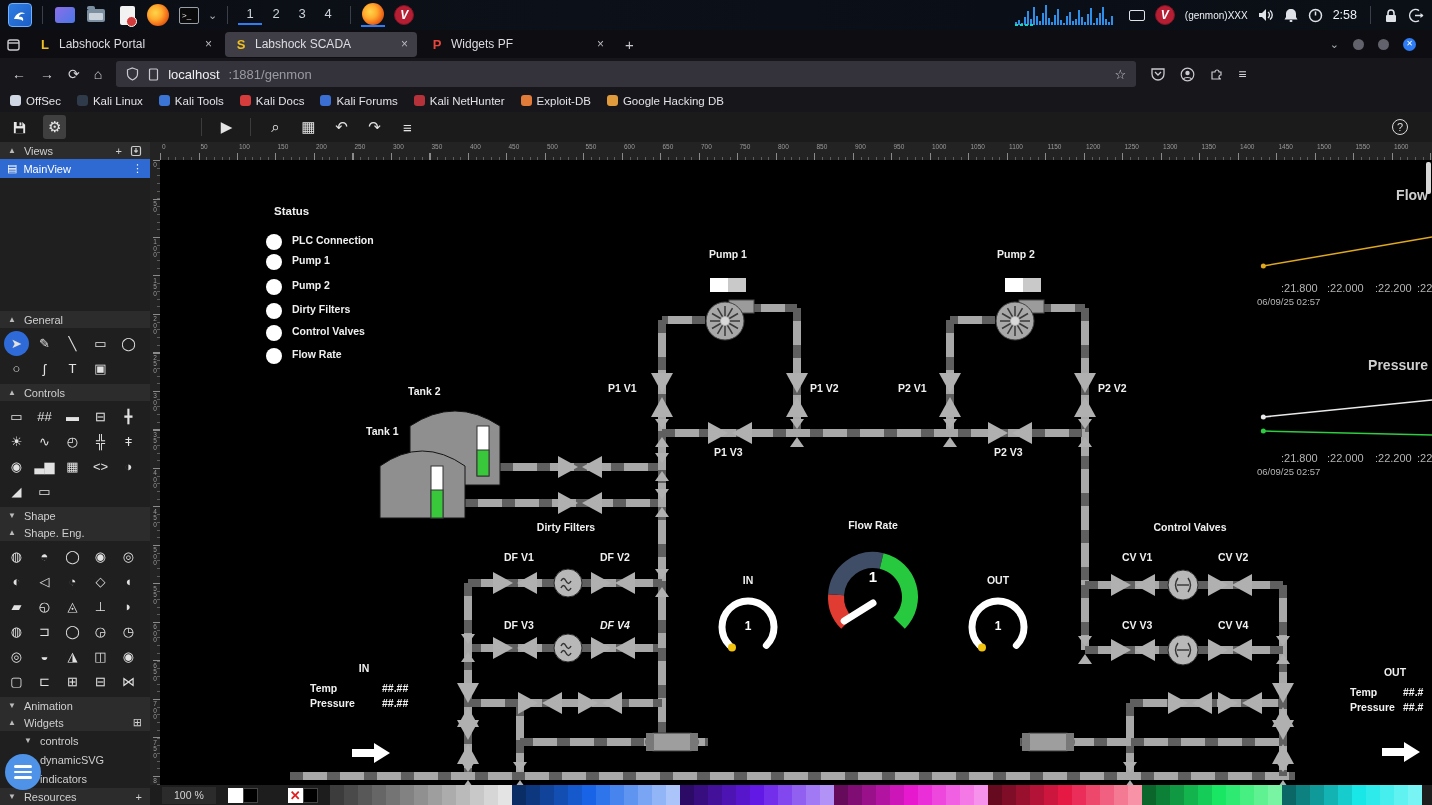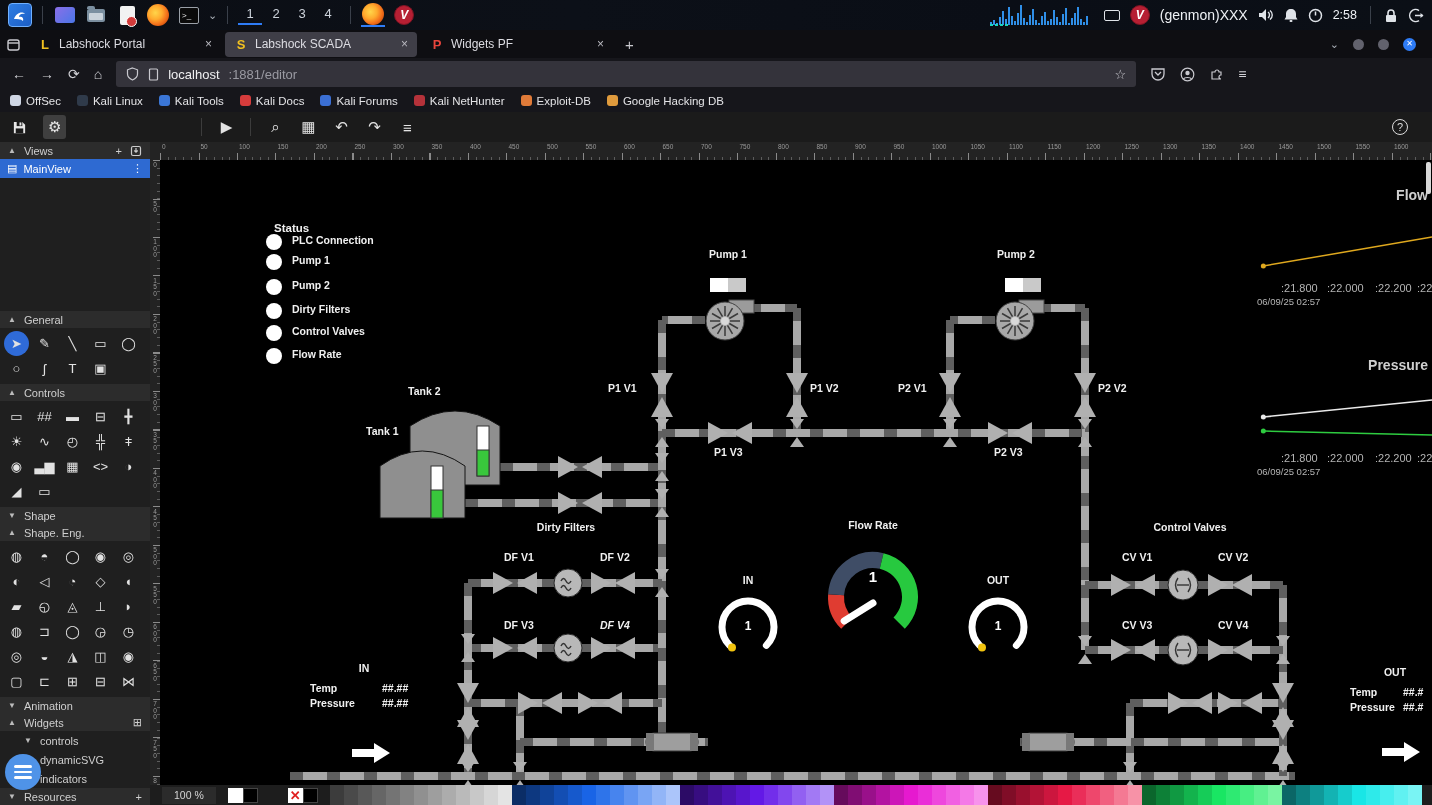--- a/index.html
+++ b/index.html
@@ -25,21 +25,21 @@
   .doc-ico:after{content:"";position:absolute;right:-2px;bottom:-2px;width:9px;height:9px;border-radius:50%;
     background:#d23b3b;border:1px solid #fff;}
   .ffx{width:22px;height:22px;border-radius:50%;
     background:radial-gradient(circle at 38% 40%,#ffd54a 0%,#ffab2e 35%,#f4731c 60%,#c94708 85%,#a33305 100%);}
   .term-ico{width:20px;height:17px;background:#0a0a0a;border:1px solid #9aa0a8;border-radius:2px;
     color:#e8e8e8;font-size:8px;line-height:15px;padding-left:2px;}
   .chev{font-size:11px;color:#aab0b8;}
   .vred{width:20px;height:20px;border-radius:50%;background:#b61f33;border:1px solid #7e1423;
     color:#fff;font-weight:bold;font-size:12px;display:flex;align-items:center;justify-content:center;font-style:italic;}
   .tray{margin-left:auto;display:flex;align-items:center;gap:10px;}
-  .genmon{font-size:14px;color:#eef1f5;}
+  .genmon{font-size:10px;color:#eef1f5;}
   .clock{font-size:12.5px;color:#eef1f5;}
   .mon-ico{width:16px;height:11px;border:1.6px solid #dfe3e8;border-radius:2px;}
 
   
   .tabbar{position:absolute;left:0;top:30px;width:1432px;height:28px;background:#0e0e12;
     display:flex;align-items:center;padding:0 6px;gap:4px;color:#dfdfe4;}
   .tab{height:25px;display:flex;align-items:center;gap:7px;padding:0 9px;width:192px;
     border-radius:4px;font-size:12px;color:#dcdce2;}
   .tab.active{background:#3f3e47;}
   .favicon{font-weight:bold;font-size:13px;width:14px;text-align:center;flex:0 0 auto;}
@@ -282,21 +282,21 @@
     <span class="nav-ico">⟳</span>
     <span class="nav-ico">⌂</span>
     <div class="urlfield">
       <svg width="13" height="14" viewBox="0 0 13 14">
         <path d="M6.5 1l5 1.8v4.2c0 3.2-2.4 4.9-5 6-2.6-1.1-5-2.8-5-6V2.8z" stroke="#c9c9cf" stroke-width="1.2" fill="none"></path>
         </svg>
       <svg width="11" height="13" viewBox="0 0 11 13">
         <rect x="1.5" y="1" width="8" height="11" rx="1" stroke="#c9c9cf" stroke-width="1.2" fill="none"></rect>
         </svg>
       <span class="url-host">localhost</span>
-        <span class="url-path">:1881/editor</span>
+        <span class="url-path">:1881/genmon</span>
       <span class="url-star">☆</span>
     </div>
     <svg width="16" height="14" viewBox="0 0 16 14">
       <path d="M2 2h12v5a6 6 0 01-12 0z" stroke="#c9c9cf" stroke-width="1.3" fill="none"></path>
       <path d="M5 5l3 3 3-3" stroke="#c9c9cf" stroke-width="1.3" fill="none"></path>
       </svg>
     <svg width="15" height="15" viewBox="0 0 15 15">
       <circle cx="7.5" cy="7.5" r="6.3" stroke="#c9c9cf" stroke-width="1.2" fill="none"></circle>
       <circle cx="7.5" cy="6" r="2.2" fill="#c9c9cf"></circle>
       <path d="M3.5 12c1-2 7-2 8 0" stroke="#c9c9cf" stroke-width="1.2" fill="none"></path>
@@ -792,21 +792,21 @@
               <path d="M569.6152236891497 485.3847763108502 A26 26 0 1 1 606.3847763108503 485.3847763108502" stroke="#ffffff" stroke-width="7" fill="none" stroke-linecap="round"></path>
               <circle cx="571.9928016415329" cy="487.4882795937748" r="4" fill="#f2c40f"></circle>
             </g>
           <g id="gauge-out">
               <path d="M819.6152236891497 485.3847763108502 A26 26 0 1 1 856.3847763108503 485.3847763108502" stroke="#ffffff" stroke-width="7" fill="none" stroke-linecap="round"></path>
               <circle cx="821.9928016415329" cy="487.4882795937748" r="4" fill="#f2c40f"></circle>
             </g>
         </svg>
 
         
-        <div class="lb" style="left:114px;top:62px;font-size:11.5px;">Status</div>
+        <div class="lb" style="left:114px;top:45px;font-size:11.5px;">Status</div>
         <div id="status-labels">
             <div class="lb" style="left: 132px; top: 74px;">PLC Connection</div>
             <div class="lb" style="left: 132px; top: 94px;">Pump 1</div>
             <div class="lb" style="left: 132px; top: 119px;">Pump 2</div>
             <div class="lb" style="left: 132px; top: 143px;">Dirty Filters</div>
             <div class="lb" style="left: 132px; top: 165px;">Control Valves</div>
             <div class="lb" style="left: 132px; top: 188px;">Flow Rate</div>
           </div>
 
         <div class="lb cc" style="left:568px;top:88px;">Pump 1</div>

